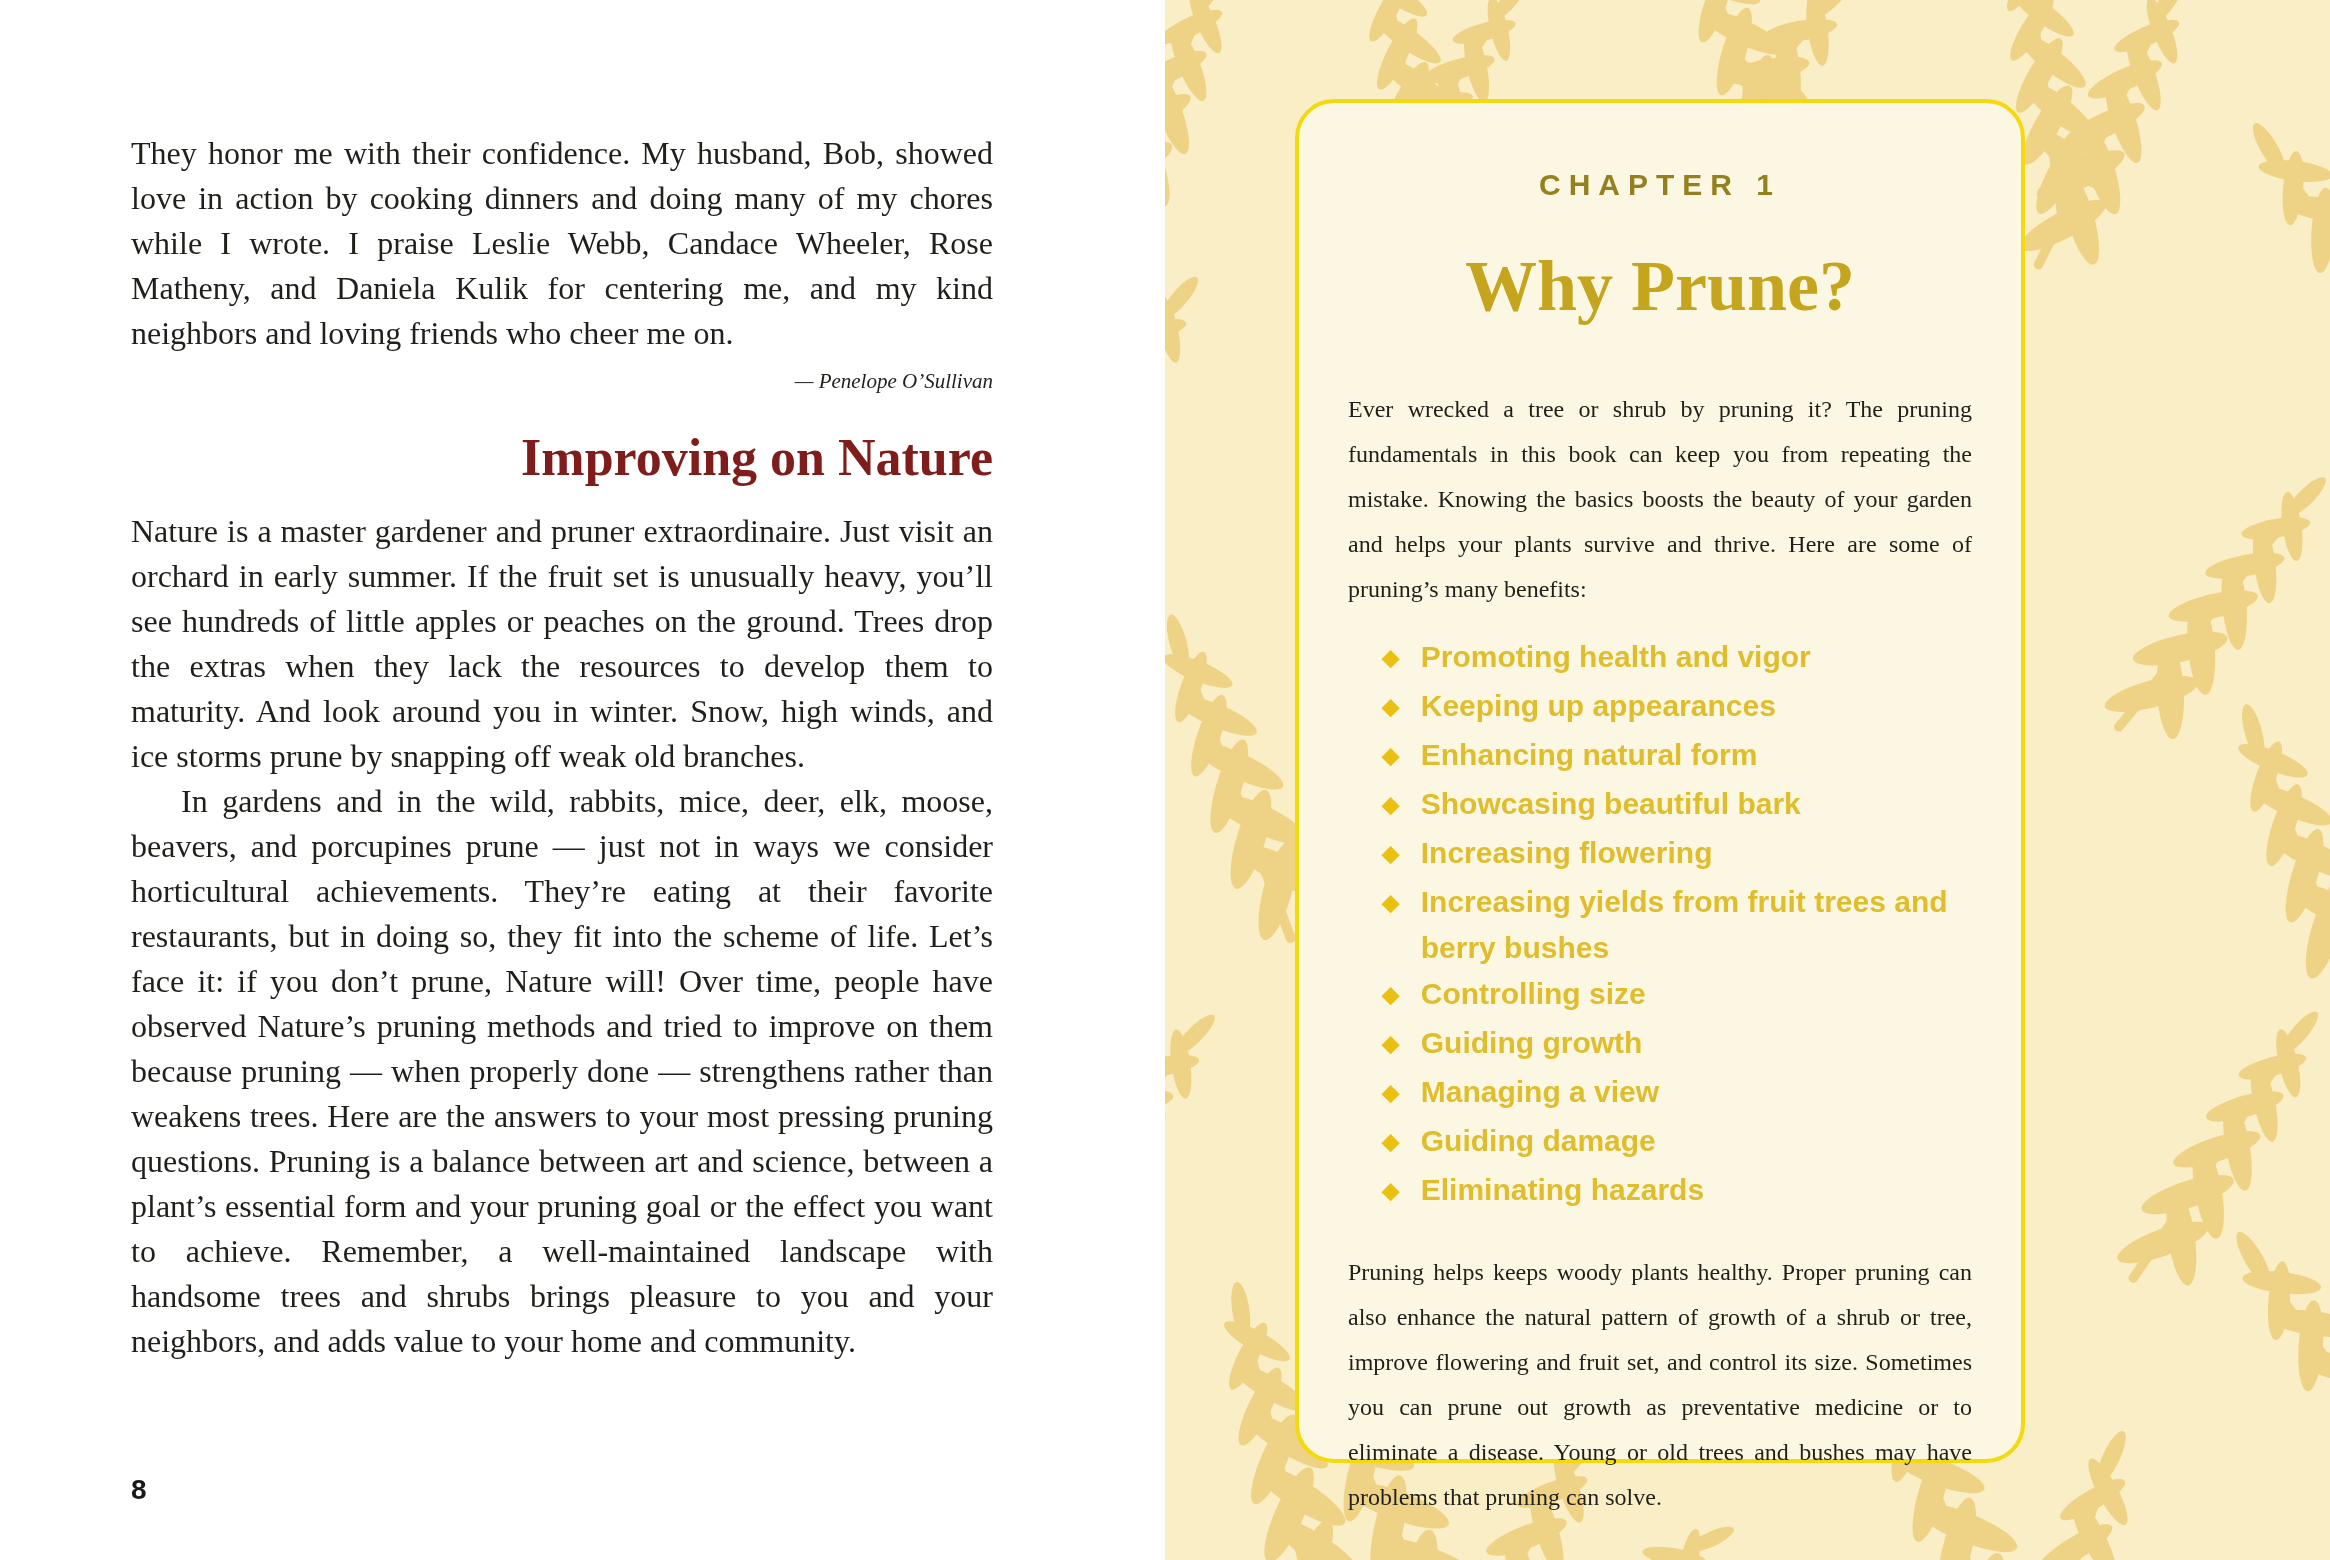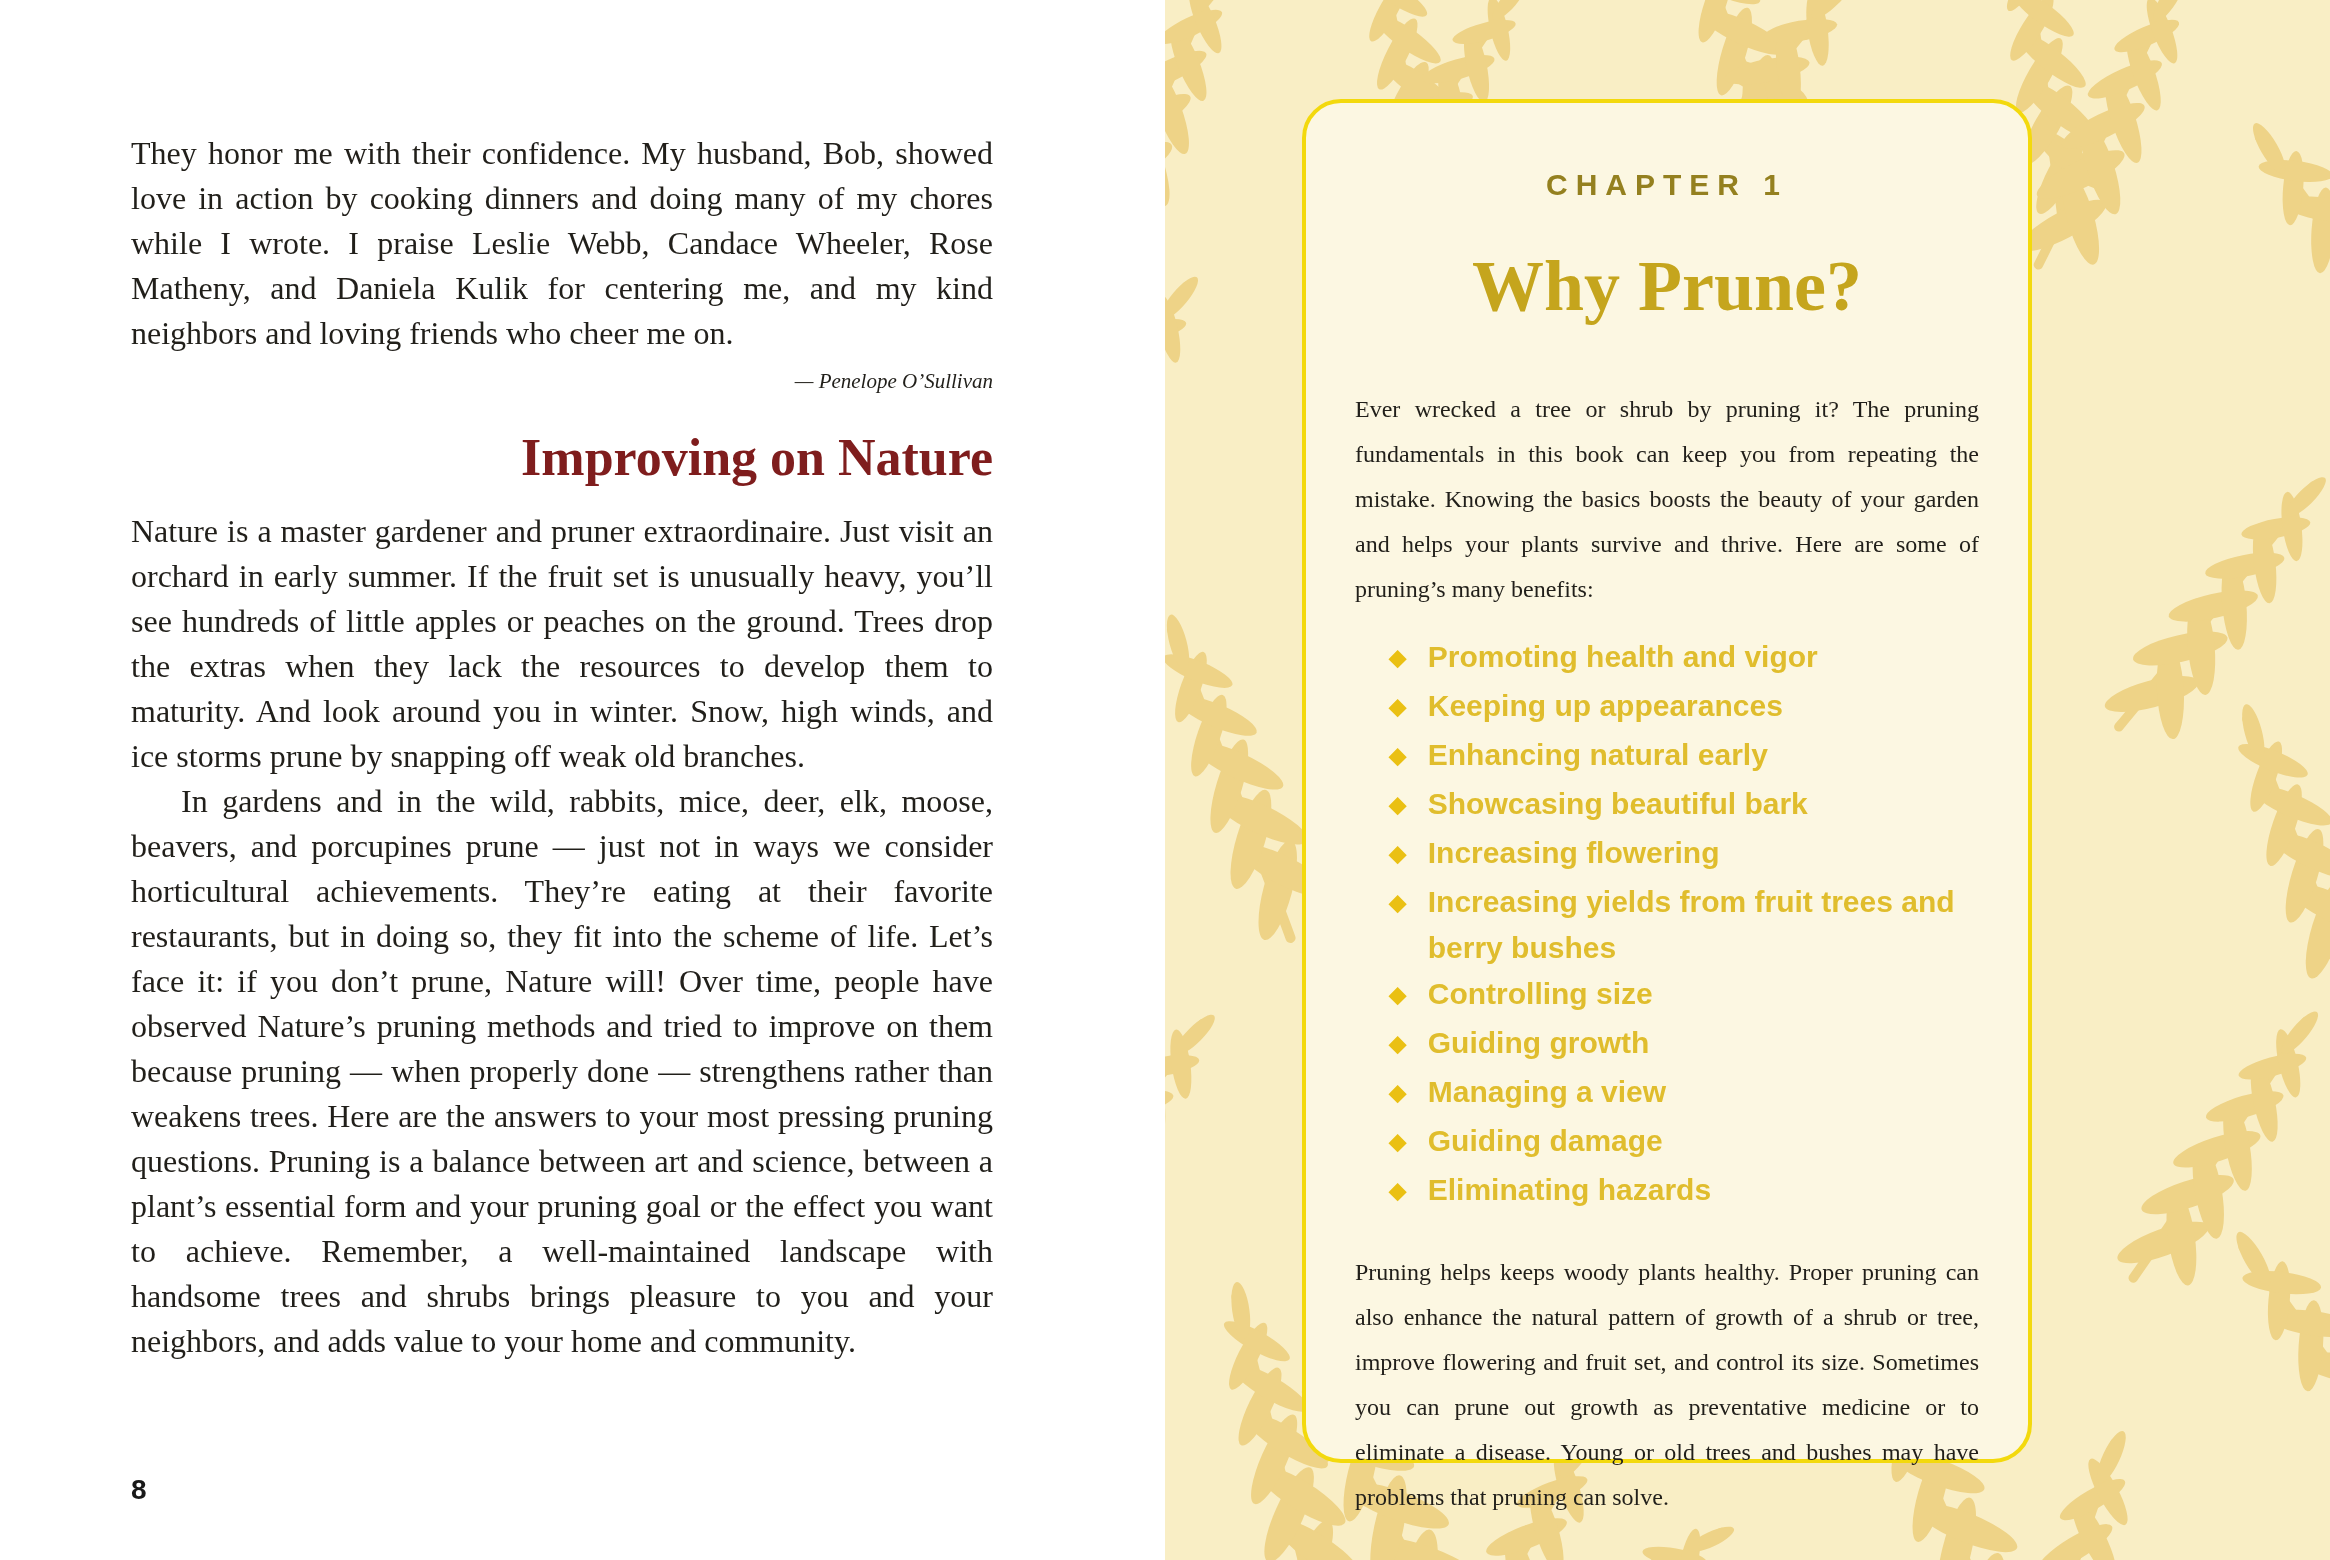--- a/index.html
+++ b/index.html
@@ -40,21 +40,20 @@
   .right-page{
     position:relative;width:1165px;height:1560px;
     background:#f9eec5;overflow:hidden;
   }
   .leaf-pattern{position:absolute;left:0;top:0;z-index:0;}
   .chapter-card{
     position:absolute;left:130px;top:99px;z-index:1;
     width:730px;height:1364px;box-sizing:border-box;
     background:#fcf7e2;border:4.5px solid #f3d90d;border-radius:39px;
     padding:65px 49px 6px 49px;
-    margin-left:7px;
   }
   .chapter-label{
     font-family:"Liberation Sans", sans-serif;font-weight:bold;
     font-size:30px;letter-spacing:8px;color:#94801f;
     text-align:center;margin:0;
   }
   .chapter-title{
     font-family:"Liberation Serif", serif;font-weight:bold;
     font-size:72px;color:#c5a51d;text-align:center;
     margin:39px 0 0 0;line-height:90px;
@@ -145,21 +144,21 @@
             <span>Promoting health and vigor</span>
           </li>
 
           <li class="benefit-item">
             <span class="diamond">◆</span>
             <span>Keeping up appearances</span>
           </li>
 
           <li class="benefit-item">
             <span class="diamond">◆</span>
-            <span>Enhancing natural early</span>
+            <span>Enhancing natural form</span>
           </li>
 
           <li class="benefit-item">
             <span class="diamond">◆</span>
             <span>Showcasing beautiful bark</span>
           </li>
 
           <li class="benefit-item">
             <span class="diamond">◆</span>
             <span>Increasing flowering</span>

